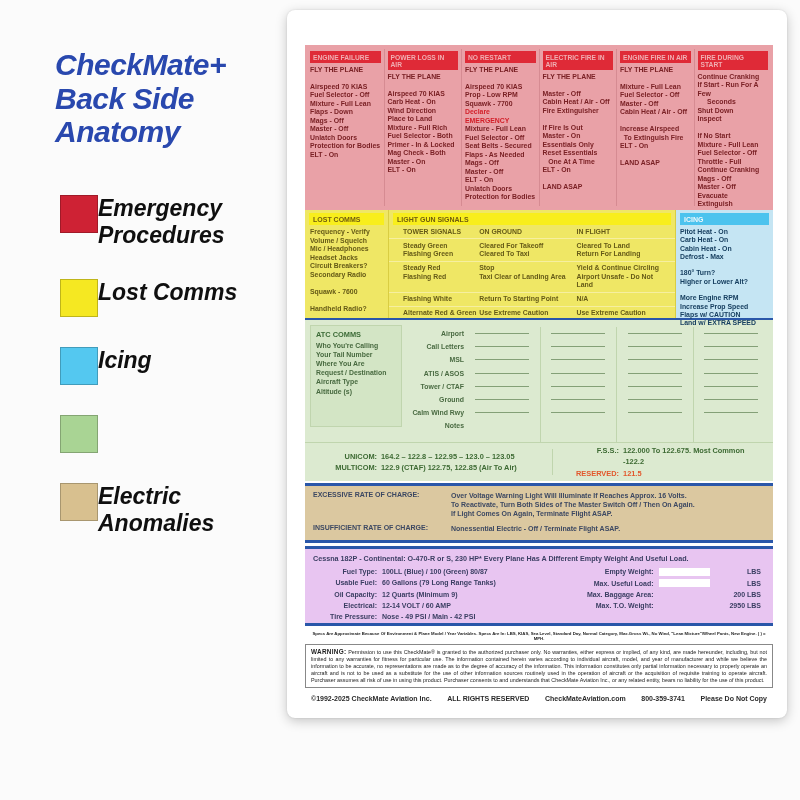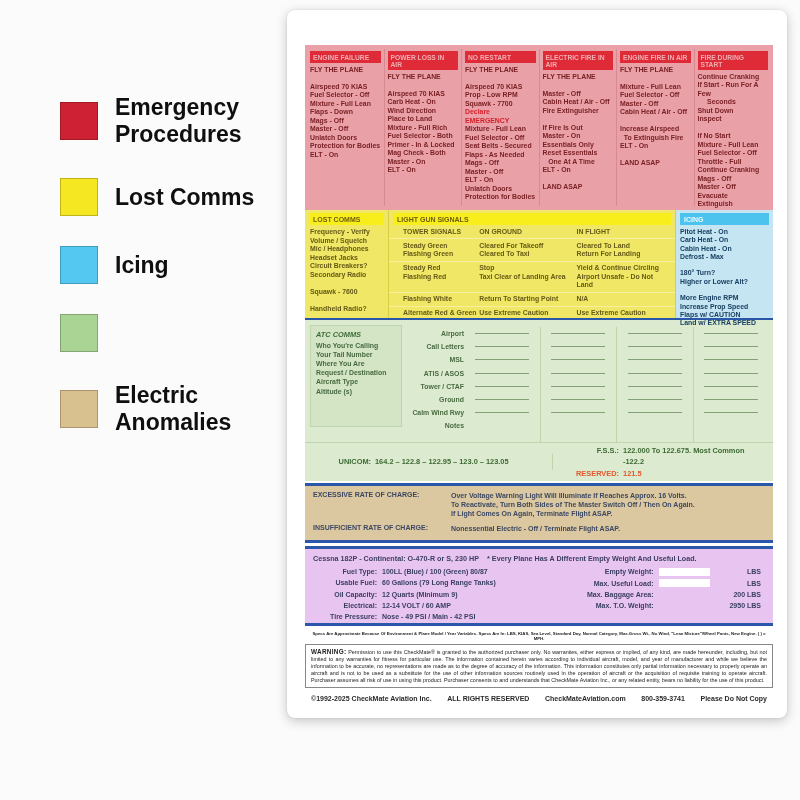--- a/index.html
+++ b/index.html
@@ -3,21 +3,21 @@
 <meta charset="utf-8">
 <style>
   html,body{margin:0;padding:0;}
   body{width:800px;height:800px;background:#fbfbfb;font-family:"Liberation Sans",sans-serif;position:relative;overflow:hidden;}
   .pre{white-space:pre-line;}
 
   
   .left-panel{position:absolute;left:55px;top:48px;width:220px;}
   .title{font-size:30px;font-weight:800;font-style:italic;color:#2948ae;line-height:1.12;white-space:pre-line;letter-spacing:-0.5px;}
   .legend{margin-top:46px;margin-left:5px;display:flex;flex-direction:column;gap:30px;}
-  .lg-item{display:flex;align-items:center;gap:17px;}
+  .lg-item{display:flex;font-style:italic;}
   .lg-sq{width:38px;height:38px;flex:0 0 38px;border:1px solid rgba(0,0,0,.22);box-sizing:border-box;}
   .lg-label{font-size:23px;font-weight:600;color:#0f0f0f;line-height:1.18;}
 
   
   .card{position:absolute;left:287px;top:10px;width:500px;height:708px;background:#fff;border-radius:8px;
         box-shadow:0 3px 12px rgba(0,0,0,.22),0 0 2px rgba(0,0,0,.12);
         padding:35px 14px 0 18px;box-sizing:border-box;}
 
   
   .sec-red{height:165px;background:#e9a1a7;display:flex;padding:4px 2px;box-sizing:border-box;}
@@ -43,47 +43,47 @@
   .lg-c2{width:34%;}
   .lg-row{display:flex;border-top:1px solid #f6efa0;padding:2.5px 4px;}
   .icing{width:97px;background:#c5e5f3;padding:0 4px;box-sizing:border-box;}
   .i-hdr{background:#4cc3ee;color:#eef8fc;font-weight:700;font-size:7px;padding:2.5px 4px;margin-top:3px;}
   .i-body{color:#173f60;font-weight:600;font-size:6.9px;line-height:1.2;padding-top:3px;}
 
   
   .sec-green{height:163px;background:#dcead0;border-top:2px solid #2a57a9;box-sizing:border-box;display:flex;flex-direction:column;}
   .g-top{flex:1;display:flex;padding:5px 4px 0 5px;min-height:0;}
   .atc{width:92px;background:#d3e5c5;border:1px solid #c0d5ae;padding:2px 5px;box-sizing:border-box;height:102px;}
-  .atc-hdr{font-size:7.4px;font-weight:700;color:#3c6b37;padding:2px 0;font-style:italic;}
+  .atc-hdr{font-size:7.4px;font-weight:700;color:#3c6b37;padding:2px 0;}
   .atc-body{font-size:6.9px;font-weight:600;color:#47693f;line-height:1.32;}
   .ap-labels{width:62px;padding-top:2px;}
   .ap-label{font-size:6.9px;font-weight:700;color:#4a6b42;text-align:right;height:13.2px;line-height:13.2px;}
   .ap-lines{flex:1;display:flex;padding-top:2px;}
   .ap-linecol{flex:1;border-right:1px solid #c0d5ae;}
   .ap-linecol:last-child{border-right:none;}
   .ap-cell{height:13.2px;display:flex;align-items:center;justify-content:center;}
   .ap-cell .line{width:72%;border-bottom:1px solid #84a077;}
   .g-freq{height:38px;border-top:1px solid #c0d5ae;display:flex;align-items:center;}
-  .freq-left{width:53%;border-right:1px solid #c0d5ae;padding:2px 6px;box-sizing:border-box;}
+  .freq-left{width:53%;border-right:1px solid #c0d5ae;padding:2px 12px;box-sizing:border-box;}
   .freq-right{flex:1;padding:2px 6px;}
   .fq-row{display:flex;font-size:7.4px;line-height:1.55;}
   .fq-label{font-weight:700;color:#3d6a33;width:60px;text-align:right;margin-right:4px;flex:0 0 auto;}
   .fq-value{font-weight:700;color:#3d6a33;}
   .fq-em .fq-label,.fq-em .fq-value{color:#e2572b;}
 
   
   .sec-tan{height:60px;background:#dbc8a0;border-top:3px solid #2a57a9;border-bottom:3px solid #2a57a9;box-sizing:border-box;padding:5px 8px;margin-top:2px;}
   .tan-row{display:flex;margin-bottom:5px;}
   .tan-label{width:138px;flex:0 0 138px;font-size:7px;font-weight:700;color:#3c4862;}
   .tan-text{font-size:7px;font-weight:600;color:#3c4862;line-height:1.32;}
 
   
   .sec-purple{height:80px;background:#e8c5f1;border-top:3px solid #2a57a9;border-bottom:3px solid #2a57a9;box-sizing:border-box;margin-top:3px;padding:3px 8px;}
   .p-hdr{font-size:7.2px;font-weight:700;color:#3a3e62;padding:2px 0 3px;}
-  .p-note{margin-left:8px;}
+  .p-note{}
   .p-cols{display:flex;}
   .p-left{width:55%;}
   .pl-row{display:flex;font-size:7px;line-height:1.62;}
   .pl-label{width:64px;flex:0 0 64px;text-align:right;font-weight:700;color:#3a3e62;margin-right:5px;}
   .pl-value{font-weight:600;color:#3a3e62;}
   .p-right{flex:1;padding-right:4px;}
   .pr-row{display:flex;align-items:center;font-size:7px;height:11.4px;}
   .pr-label{width:92px;flex:0 0 92px;text-align:right;font-weight:700;color:#3a3e62;}
   .pr-mid{flex:1;padding:0 5px;}
   .pr-box{display:block;width:100%;height:8px;background:#fff;}
@@ -92,20 +92,23 @@
   
   .footnote{font-size:4.3px;color:#1d1d1d;text-align:center;padding:5px 2px 3px;font-weight:600;}
   .warning{border:1px solid #888;padding:3px 5px;font-size:5.4px;color:#1d1d1d;text-align:justify;line-height:1.3;}
   .warn-label{font-weight:700;font-size:6.4px;letter-spacing:.3px;}
   .card-footer{display:flex;justify-content:space-between;padding:7px 6px 0;font-size:7px;font-weight:700;color:#2a2a2a;}
 </style>
 </head>
 <body>
 
 <div class="left-panel">
+  <div class="title">CheckMate+
+Back Side
+Anatomy</div>
   <div class="legend" id="legend">
       <div class="lg-item">
         <span class="lg-sq" style="background: rgb(206, 34, 52);"></span>
         <span class="lg-label">Emergency Procedures</span>
       </div>
       <div class="lg-item">
         <span class="lg-sq" style="background: rgb(245, 232, 34);"></span>
         <span class="lg-label">Lost Comms</span>
       </div>
       <div class="lg-item">
@@ -409,20 +412,24 @@
             <div class="ap-cell"></div>
           </div>
         </div>
     </div>
     <div class="g-freq">
       <div class="freq-left" id="freq-left">
           <div class="fq-row">
             <span class="fq-label">UNICOM:</span>
             <span class="fq-value">164.2 – 122.8 – 122.95 – 123.0 – 123.05</span>
           </div>
+          <div class="fq-row">
+            <span class="fq-label">MULTICOM:</span>
+            <span class="fq-value">122.9 (CTAF) 122.75, 122.85 (Air To Air)</span>
+          </div>
         </div>
       <div class="freq-right" id="freq-right">
           <div class="fq-row">
             <span class="fq-label">F.S.S.:</span>
             <span class="fq-value">122.000 To 122.675. Most Common -122.2</span>
           </div>
           <div class="fq-row fq-em">
             <span class="fq-label">RESERVED:</span>
             <span class="fq-value">121.5</span>
           </div>

